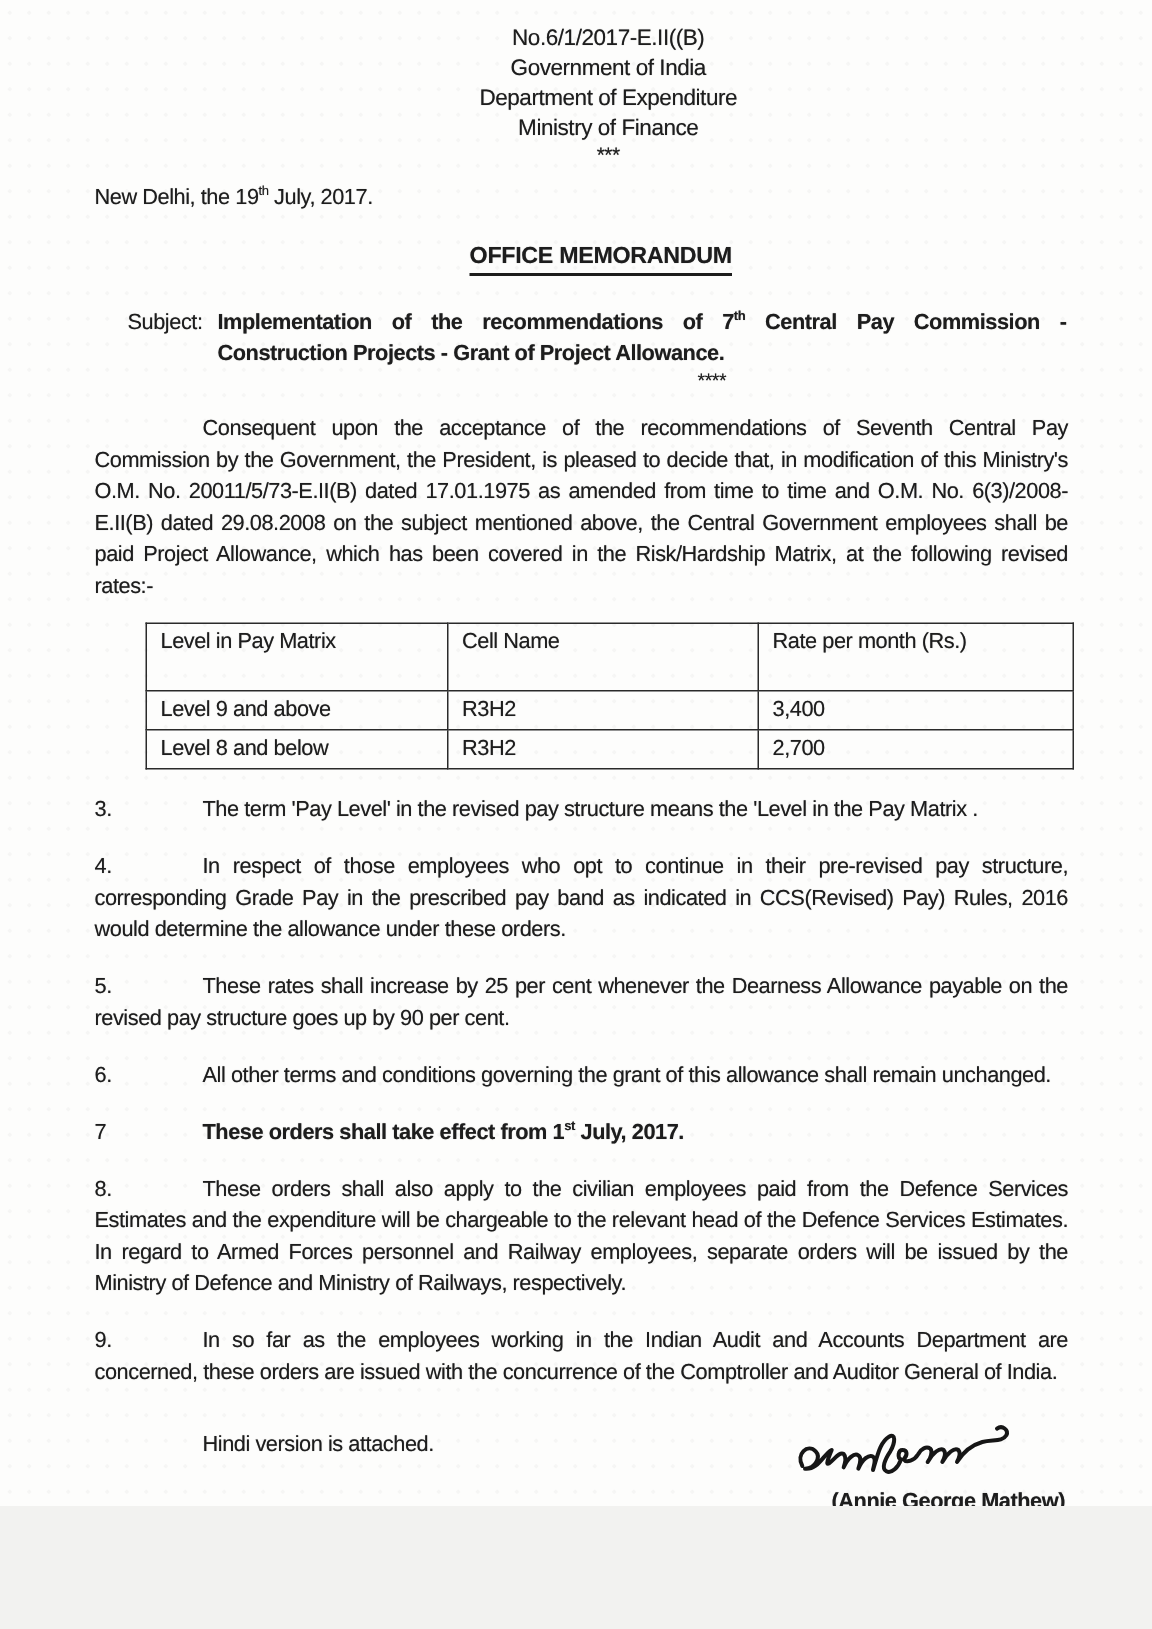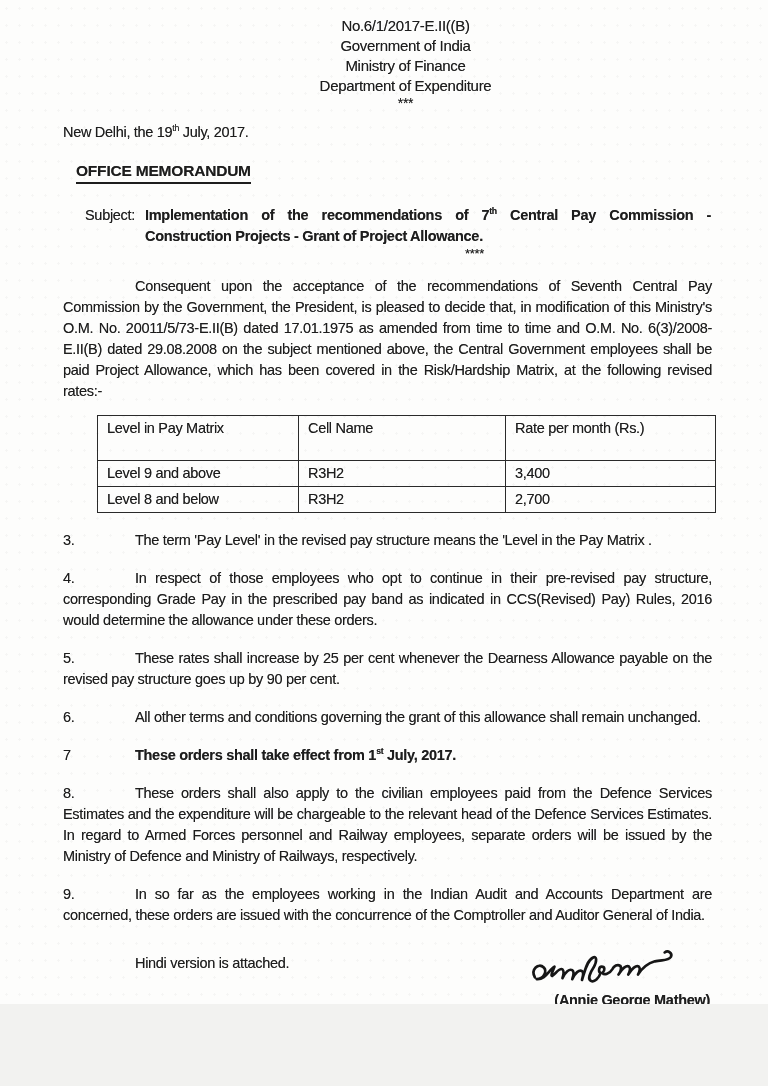--- a/index.html
+++ b/index.html
@@ -30,20 +30,21 @@
     font-size: 15px;
     line-height: 20px;
   }
   .letterhead .stars { line-height: 15px; font-size: 14px; }
   .dateline {
     text-align: left;
     margin-top: 11px;
     padding-right: 2px;
   }
   .om-title {
+    text-align: center;
     margin-top: 17px;
     transform: translateX(13px);
   }
   .om-title span {
     display: inline-block;
     font-weight: bold;
     font-size: 15.5px;
     border-bottom: 2px solid #1d1d1d;
     padding-bottom: 1px;
     letter-spacing: -0.2px;
@@ -108,22 +109,22 @@
   .watermark { margin-left: 128px; font-weight: bold; }
 </style>
 </head>
 <body>
 
 <div class="page">
 
   <div class="letterhead">
     <div>No.6/1/2017-E.II((B)</div>
     <div>Government of India</div>
+    <div>Department of Expenditure</div>
     <div>Ministry of Finance</div>
-    <div>Department of Expenditure</div>
     <div class="stars">***</div>
   </div>
 
   <div class="dateline"><span>New Delhi, the 19</span><sup>th</sup><span> July, 2017.</span></div>
 
   <div class="om-title">
     <span>OFFICE MEMORANDUM</span>
   </div>
 
   <div class="subject-row">

